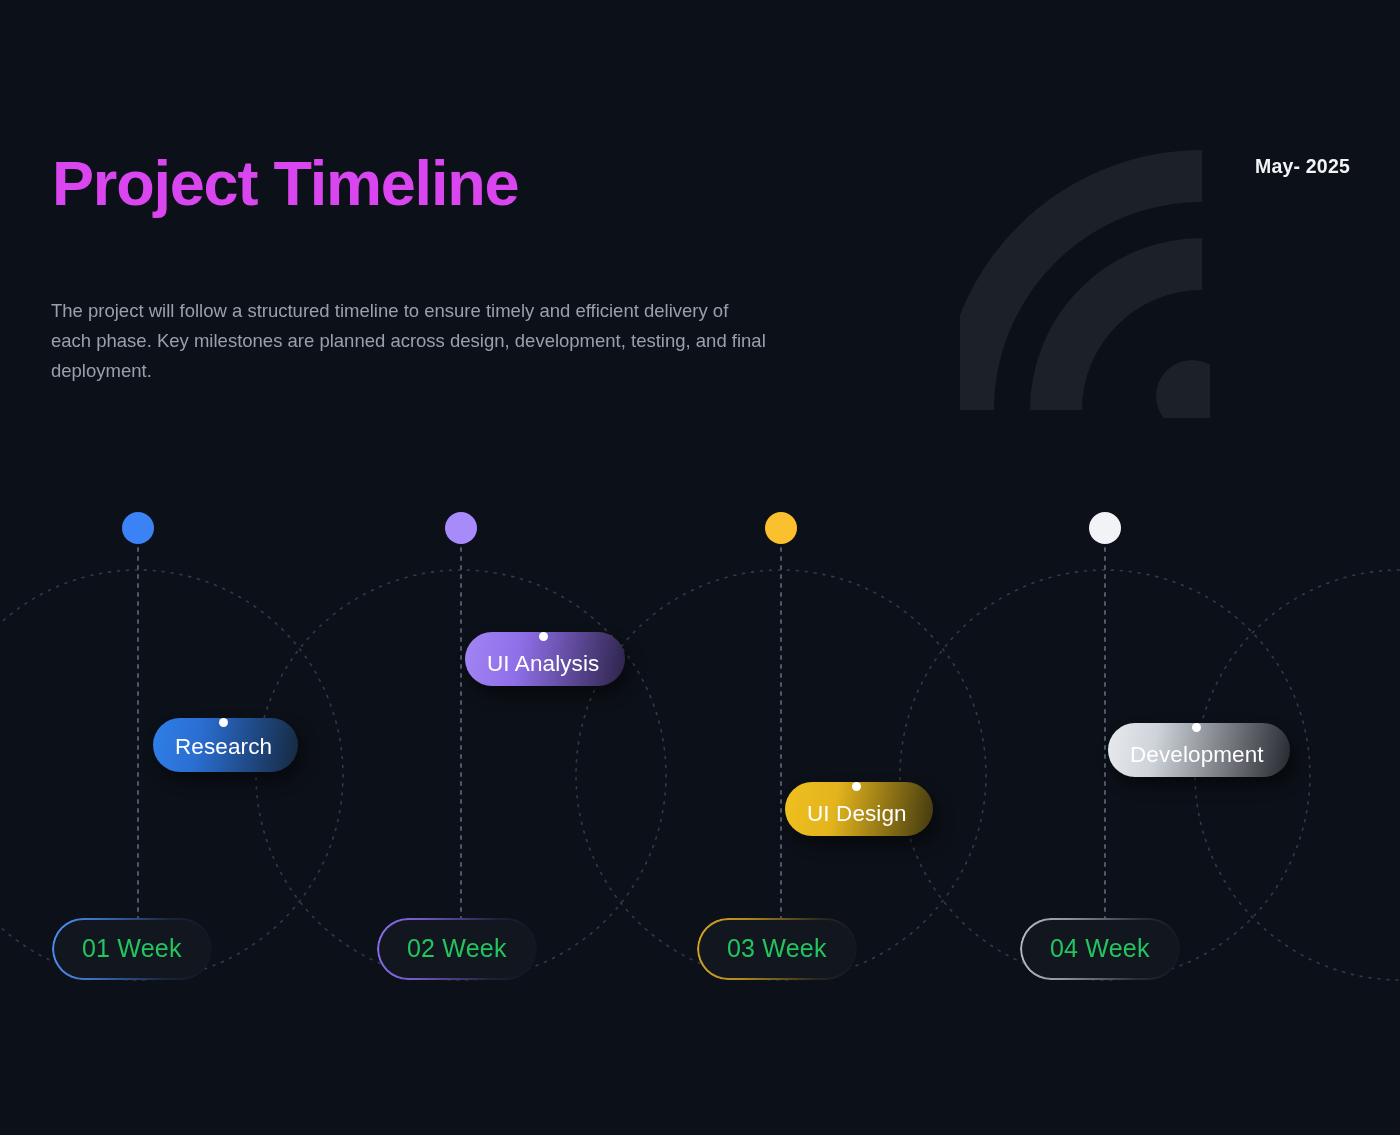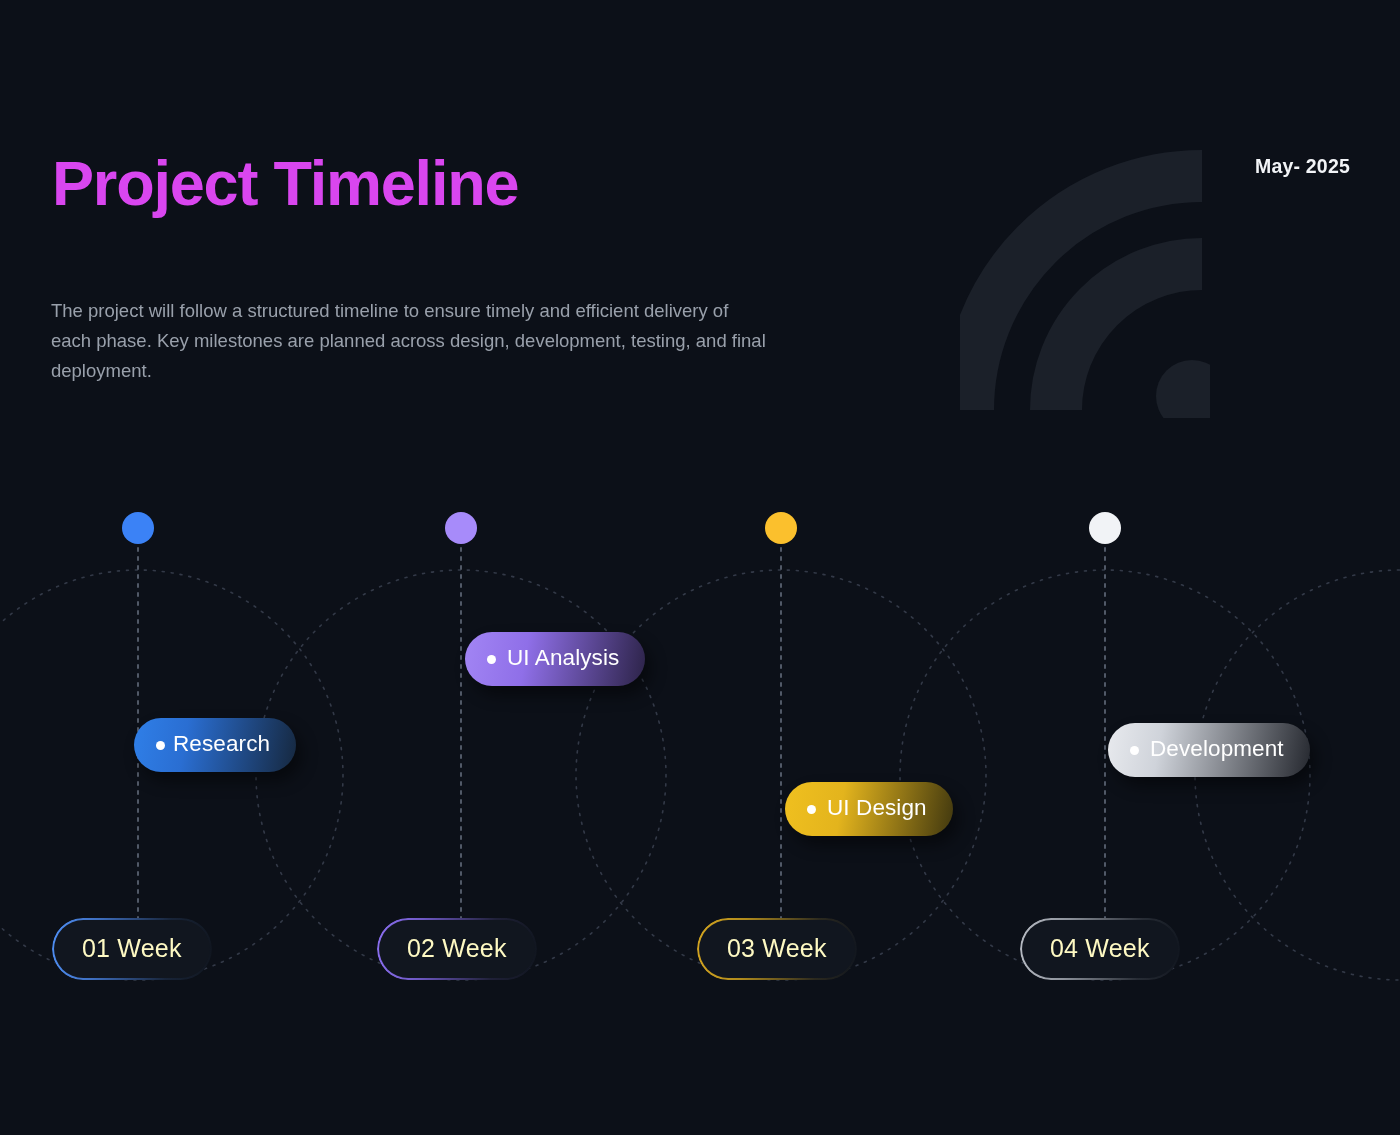--- a/index.html
+++ b/index.html
@@ -38,33 +38,34 @@
     transform:translate(-50%,-50%);
   }
 
   
   .pill {
     position:absolute; height:54px; border-radius:27px;
     display:flex; align-items:center; gap:11px;
     padding:0 26px 0 22px; white-space:nowrap;
     color:#ffffff; font-size:22.5px; letter-spacing:.1px;
     box-shadow:6px 9px 16px rgba(0,0,0,.45);
+    flex-direction:column;
   }
   .pill .bul {
     width:9px; height:9px; border-radius:50%; background:#ffffff;
     flex:0 0 auto;
   }
   .pill .txt { position:relative; top:-1px; }
 
   
   .week {
     position:absolute; height:62px; border-radius:31px;
     display:flex; align-items:center; padding:0 30px;
     background:#11161f; white-space:nowrap;
-    color:#fef9c3; font-size:25px; letter-spacing:.2px;
+    color:#22c55e; font-size:25px; letter-spacing:.2px;
   }
   .week .wk-border {
     position:absolute; inset:0; border-radius:31px; padding:1.6px;
     -webkit-mask:linear-gradient(#000 0 0) content-box, linear-gradient(#000 0 0);
     -webkit-mask-composite:xor; mask-composite:exclude;
     pointer-events:none;
   }
   .week .wk-txt { position:relative; z-index:1; top:-1px; }
 </style>
 </head>
@@ -100,21 +101,21 @@
       <line x1="781" y1="548" x2="781" y2="920"></line>
       <line x1="1105" y1="548" x2="1105" y2="920"></line>
     </g>
   </svg>
 
   <div class="marker" style="left:138px; top:528px; background:#3b82f6;"></div>
   <div class="marker" style="left:461px; top:528px; background:#a78bfa;"></div>
   <div class="marker" style="left:781px; top:528px; background:#fbc02d;"></div>
   <div class="marker" style="left:1105px; top:528px; background:#f1f3f6;"></div>
 
-  <div class="pill" style="left:134px; top:718px; background:linear-gradient(100deg,#2f7fe8 0%,#2a6ed2 32%,#16283f 100%);gap:8px;">
+  <div class="pill" style="left:153px; top:718px; background:linear-gradient(100deg,#2f7fe8 0%,#2a6ed2 32%,#16283f 100%);gap:8px;">
     <span class="bul"></span>
     <span class="txt">Research</span>
   </div>
 
   <div class="pill" style="left:465px; top:632px; background:linear-gradient(100deg,#a285f4 0%,#8f6fe8 34%,#2c2348 100%);">
     <span class="bul"></span>
     <span class="txt">UI Analysis</span>
   </div>
 
   <div class="pill" style="left:785px; top:734px; background:linear-gradient(100deg,#f0c01f 0%,#e3b41d 34%,#41380f 100%);margin-top:48px;">

